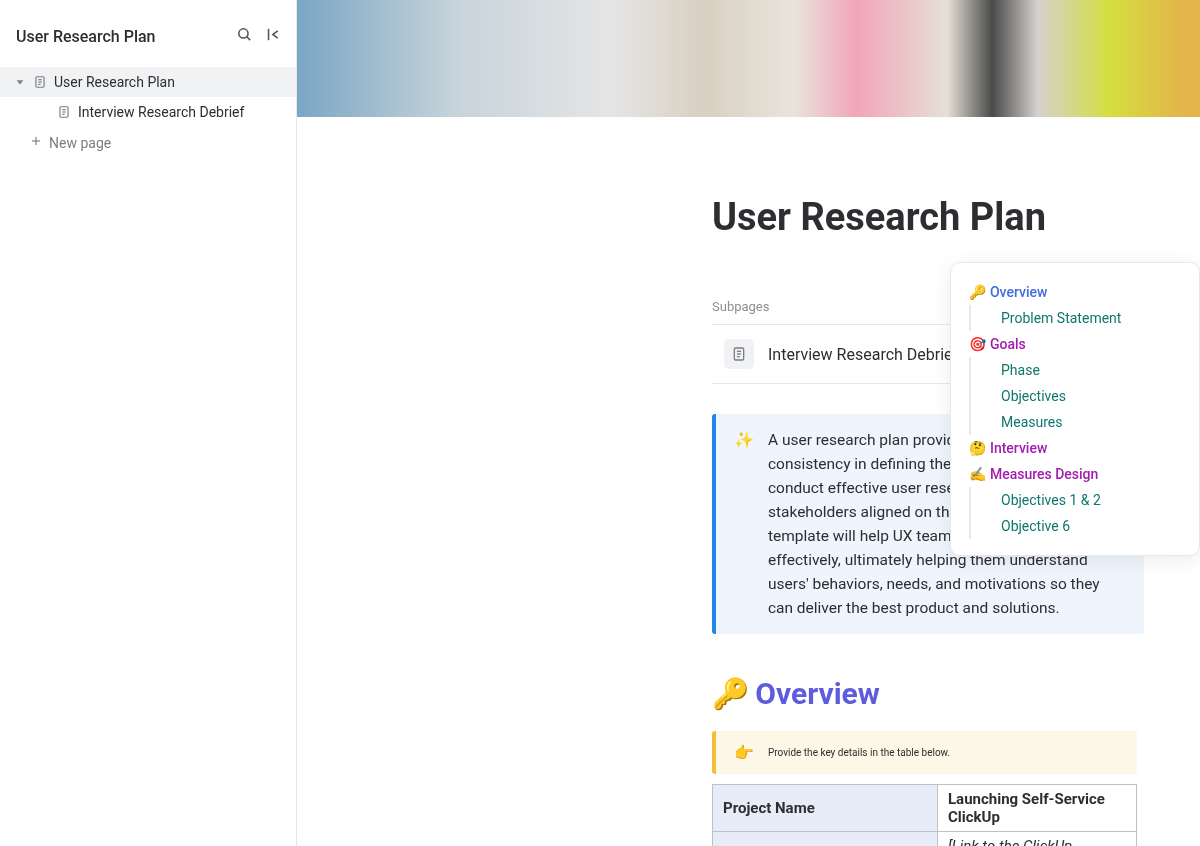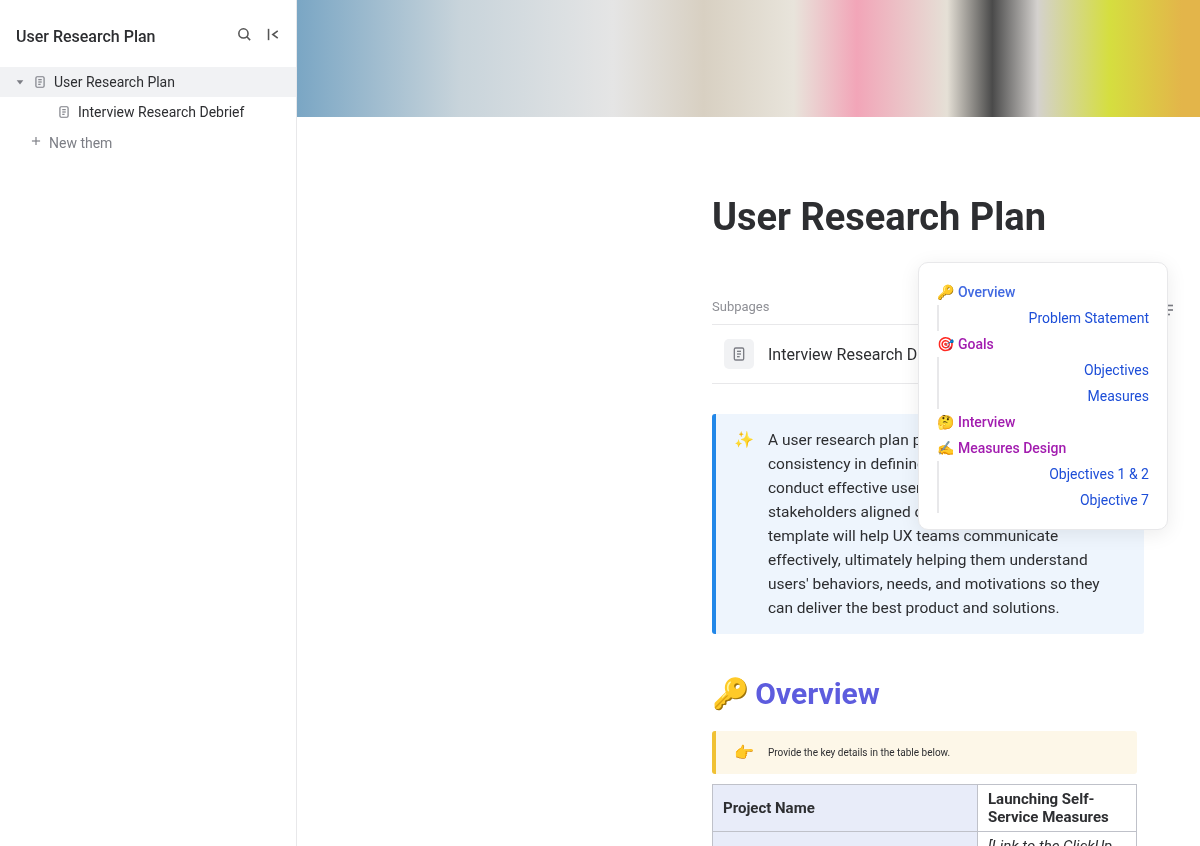--- a/index.html
+++ b/index.html
@@ -192,32 +192,32 @@
     .overview-table td {
       border: 1px solid #bfc1c9;
       padding: 5px 10px;
       font-size: 15px;
       vertical-align: middle;
       height: 29px;
     }
     .overview-table td.label {
       background: #e8ecf9;
       font-weight: 700;
-      width: 265px;
+      width: 225px;
     }
     .overview-table td.value-bold {
       font-weight: 700;
     }
     .overview-table td.value-italic {
       font-style: italic;
     }
     
     .toc-panel {
       position: absolute;
-      right: 32px;
+      right: 0;
       top: 262px;
       width: 250px;
       background: #fff;
       border: 1px solid #e8e8ea;
       border-radius: 10px;
       box-shadow: 0 4px 20px rgba(0,0,0,0.08);
       padding: 16px 18px;
     }
     .toc-item {
       font-size: 14px;
@@ -225,25 +225,24 @@
       cursor: pointer;
     }
     .toc-item.level1 {
       color: #a21caf;
       font-weight: 500;
     }
     .toc-item.level1.active {
       color: #4169e1;
     }
     .toc-item.level2 {
-      color: #1d4ed8;
-      padding-left: 22px;
+      color: #0f766e;
+      padding-left: 30px;
       border-left: 2px solid #e8e8ea;
       margin-left: 0;
-      text-align: right;
     }
   </style>
 </head>
 <body>
 
 <div class="sidebar">
   <div class="sidebar-header">
     <div class="sidebar-title">User Research Plan</div>
     <div class="sidebar-header-icons">
       <span>
@@ -288,21 +287,21 @@
       </span>
       <span>Interview Research Debrief</span>
     </div>
     <div class="tree-item new-page">
       <span>
         <svg width="14" height="14" viewBox="0 0 24 24" fill="none" stroke="#7c7e85" stroke-width="2">
             <line x1="12" y1="5" x2="12" y2="19"></line>
             <line x1="5" y1="12" x2="19" y2="12"></line>
           </svg>
       </span>
-      <span>New them</span>
+      <span>New page</span>
     </div>
   </div>
 </div>
 
 <div class="main">
   <div class="cover"></div>
   <div class="content">
     <h1 class="page-title">User Research Plan</h1>
 
     <span class="toc-toggle">
@@ -341,34 +340,35 @@
 
     <div class="callout-yellow">
       <span>👉</span>
       <span class="callout-yellow-text">Provide the key details in the table below.</span>
     </div>
 
     <table class="overview-table">
       <tbody id="overview-tbody">
           <tr>
             <td class="label">Project Name</td>
-            <td class="value-bold">Launching Self-Service Measures</td>
+            <td class="value-bold">Launching Self-Service ClickUp</td>
           </tr>
           <tr>
             <td class="label">ClickUp Project</td>
             <td class="value-italic">[Link to the ClickUp location of the project]</td>
           </tr>
         </tbody>
     </table>
   </div>
 
   <div class="toc-panel" id="toc-panel">
       <div class="toc-item level1 active">🔑 Overview</div>
       <div class="toc-item level2">Problem Statement</div>
       <div class="toc-item level1">🎯 Goals</div>
+      <div class="toc-item level2">Phase</div>
       <div class="toc-item level2">Objectives</div>
       <div class="toc-item level2">Measures</div>
       <div class="toc-item level1">🤔 Interview</div>
       <div class="toc-item level1">✍️ Measures Design</div>
       <div class="toc-item level2">Objectives 1 &amp; 2</div>
-      <div class="toc-item level2">Objective 7</div>
+      <div class="toc-item level2">Objective 6</div>
     </div>
 </div>
 
 </body></html>

